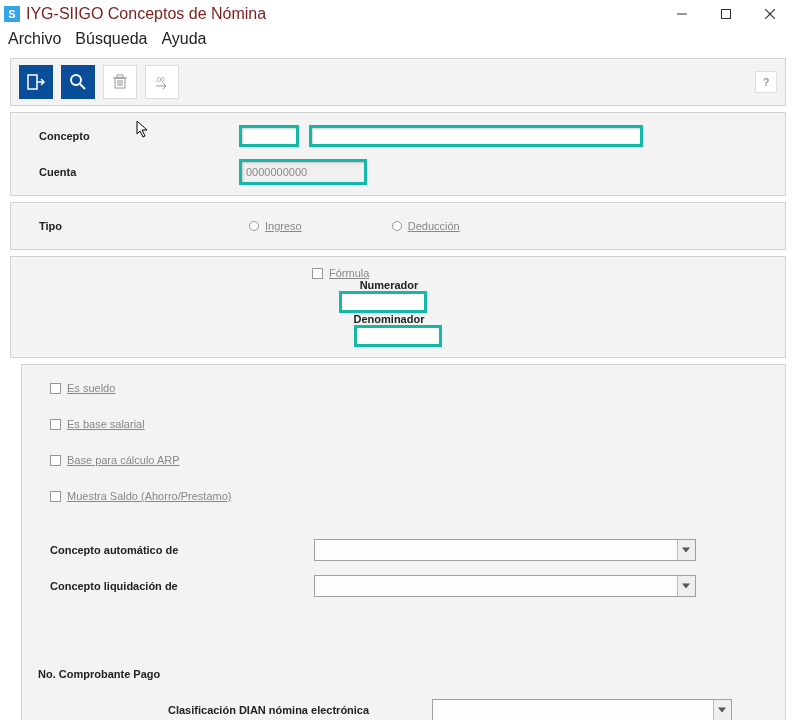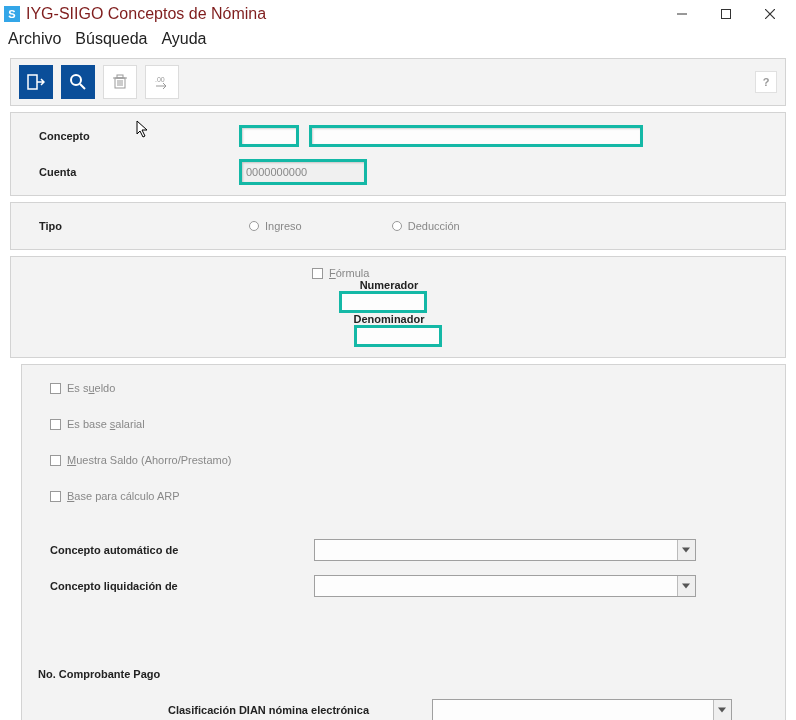--- a/index.html
+++ b/index.html
@@ -112,21 +112,21 @@
     width: 10px; height: 10px; border-radius: 50%;
     border: 1px solid #999;
     background: #fff;
   }
   .check-box {
     width: 11px; height: 11px;
     border: 1px solid #999;
     background: #fff;
   }
   .radio-wrap span.lab, .check-wrap span.lab {
-    color: #888; font-size: 11px;
+    color: #888; font-size: 11px; text-decoration: underline;
   }
   .radio-wrap span.lab u, .check-wrap span.lab u { text-decoration: underline; }
 
   .txt {
     border: 3px solid #14b8a6;
     background: #fdfdfd;
     height: 22px;
     padding: 2px 4px;
     font-size: 11px;
     font-family: inherit;
@@ -312,27 +312,27 @@
   </div>
   <div class="form-row">
     <div class="check-wrap">
       <div class="check-box"></div>
       <span class="lab">Es base <u>s</u>alarial</span>
     </div>
   </div>
   <div class="form-row">
     <div class="check-wrap">
       <div class="check-box"></div>
-      <span class="lab"><u>M</u>uestra Saldo (Ahorro/Prestamo)</span>
+      <span class="lab"><u>B</u>ase para cálculo ARP</span>
     </div>
   </div>
   <div class="form-row">
     <div class="check-wrap">
       <div class="check-box"></div>
-      <span class="lab"><u>B</u>ase para cálculo ARP</span>
+      <span class="lab"><u>M</u>uestra Saldo (Ahorro/Prestamo)</span>
     </div>
   </div>
 
   <div style="height:18px;"></div>
 
   <div class="form-row">
     <div class="label-col" style="width:264px;">Concepto automático de</div>
     <div class="sel-wrap" style="width:382px;">
       <select class="sel" style="width:382px;"><option></option></select>
       <div class="chev-box"></div>

